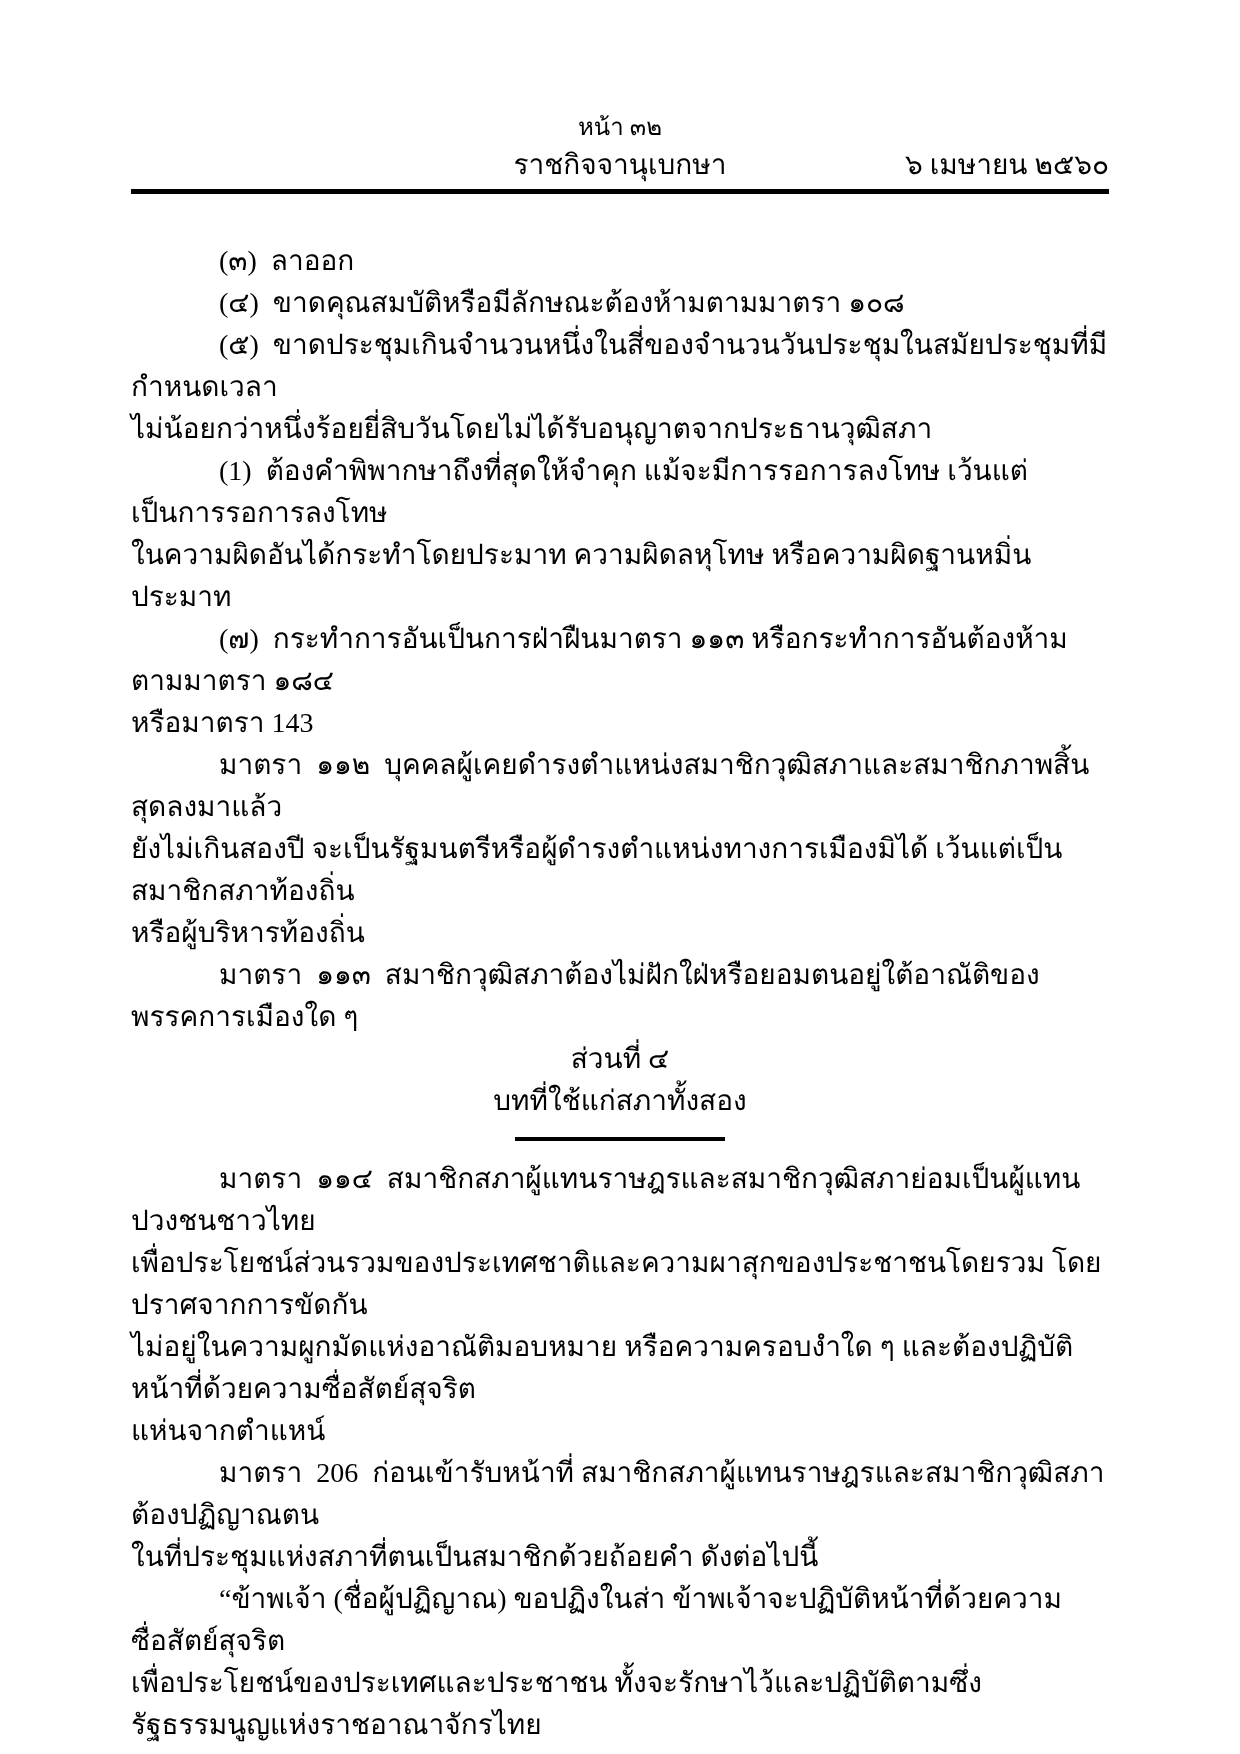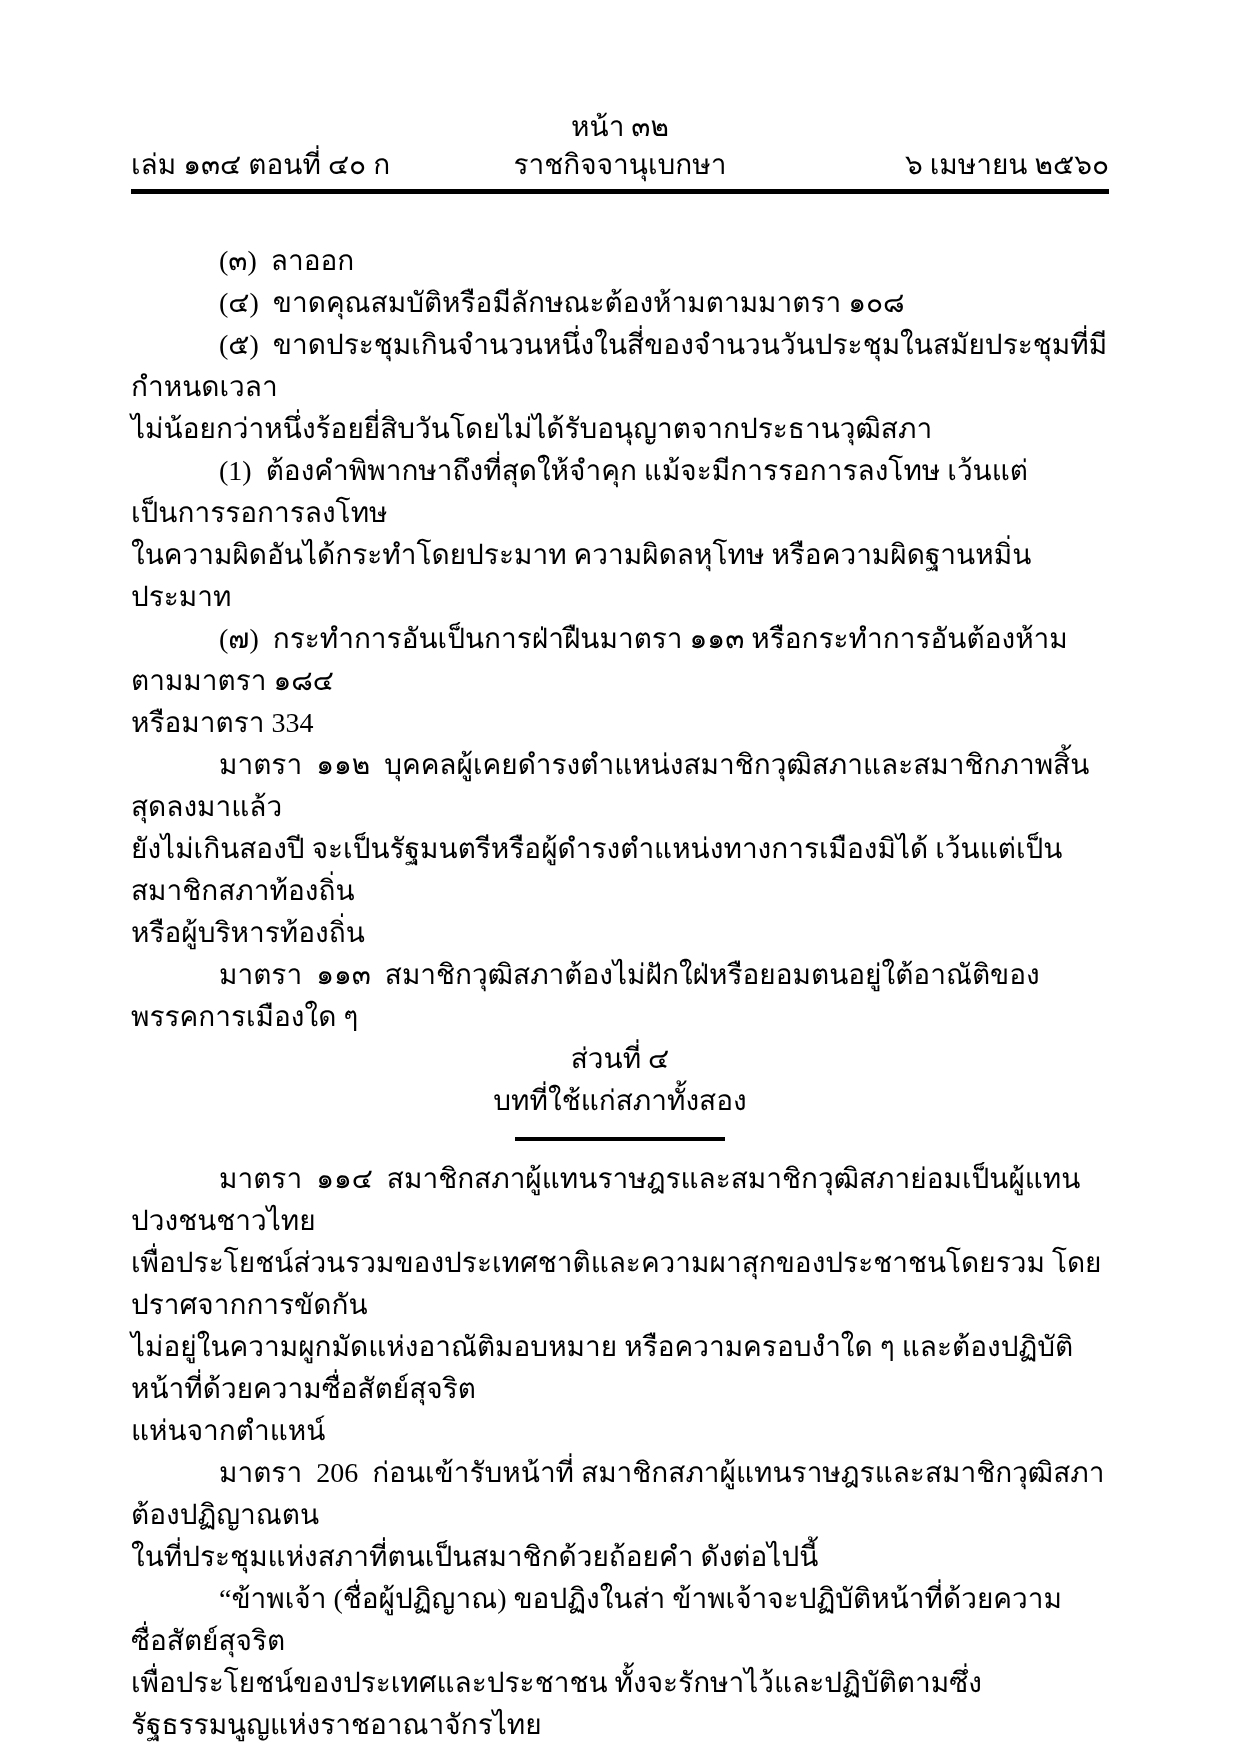--- a/index.html
+++ b/index.html
@@ -9,21 +9,21 @@
     height: 1754px;
     background: #ffffff;
     color: #000000;
     font-family: "Liberation Serif", "DejaVu Serif", serif;
     overflow: hidden;
     box-sizing: border-box;
   }
   .header { padding: 108px 131px 0 131px; }
   .page-no {
     text-align: center;
-    font-size: 28px;
+    font-size: 24px;
     line-height: 38px;
   }
   .header-row {
     position: relative;
     display: flex;
     justify-content: space-between;
     align-items: baseline;
     font-size: 28px;
     line-height: 38px;
   }
@@ -63,35 +63,34 @@
     background: #000000;
   }
 </style>
 </head>
 <body>
 
 <div class="page">
   <div class="header">
     <div class="page-no">หน้า  ๓๒</div>
     <div class="header-row">
-      <span class="vol">เล่ม  ๑๓๔  ตอนที่  ๔๐  ก</span>
       <span class="gztitle">ราชกิจจานุเบกษา</span>
       <span class="date">๖  เมษายน  ๒๕๖๐</span>
     </div>
     <div class="header-rule"></div>
   </div>
   <div class="content" id="doc-content">
       <div class="line indent">(๓)  ลาออก</div>
       <div class="line indent">(๔)  ขาดคุณสมบัติหรือมีลักษณะต้องห้ามตามมาตรา ๑๐๘</div>
       <div class="line indent">(๕)  ขาดประชุมเกินจำนวนหนึ่งในสี่ของจำนวนวันประชุมในสมัยประชุมที่มีกำหนดเวลา</div>
       <div class="line flush">ไม่น้อยกว่าหนึ่งร้อยยี่สิบวันโดยไม่ได้รับอนุญาตจากประธานวุฒิสภา</div>
       <div class="line indent">(1)  ต้องคำพิพากษาถึงที่สุดให้จำคุก แม้จะมีการรอการลงโทษ เว้นแต่เป็นการรอการลงโทษ</div>
       <div class="line flush">ในความผิดอันได้กระทำโดยประมาท ความผิดลหุโทษ หรือความผิดฐานหมิ่นประมาท</div>
       <div class="line indent">(๗)  กระทำการอันเป็นการฝ่าฝืนมาตรา ๑๑๓ หรือกระทำการอันต้องห้ามตามมาตรา ๑๘๔</div>
-      <div class="line flush">หรือมาตรา 334</div>
+      <div class="line flush">หรือมาตรา 143</div>
       <div class="line indent">มาตรา  ๑๑๒  บุคคลผู้เคยดำรงตำแหน่งสมาชิกวุฒิสภาและสมาชิกภาพสิ้นสุดลงมาแล้ว</div>
       <div class="line flush">ยังไม่เกินสองปี จะเป็นรัฐมนตรีหรือผู้ดำรงตำแหน่งทางการเมืองมิได้ เว้นแต่เป็นสมาชิกสภาท้องถิ่น</div>
       <div class="line flush">หรือผู้บริหารท้องถิ่น</div>
       <div class="line indent">มาตรา  ๑๑๓  สมาชิกวุฒิสภาต้องไม่ฝักใฝ่หรือยอมตนอยู่ใต้อาณัติของพรรคการเมืองใด ๆ</div>
       <div class="line center">ส่วนที่ ๔</div>
       <div class="line center">บทที่ใช้แก่สภาทั้งสอง</div>
       <div class="divider-block">
         <div class="divider-bar"></div>
       </div>
       <div class="line indent">มาตรา  ๑๑๔  สมาชิกสภาผู้แทนราษฎรและสมาชิกวุฒิสภาย่อมเป็นผู้แทนปวงชนชาวไทย</div>

